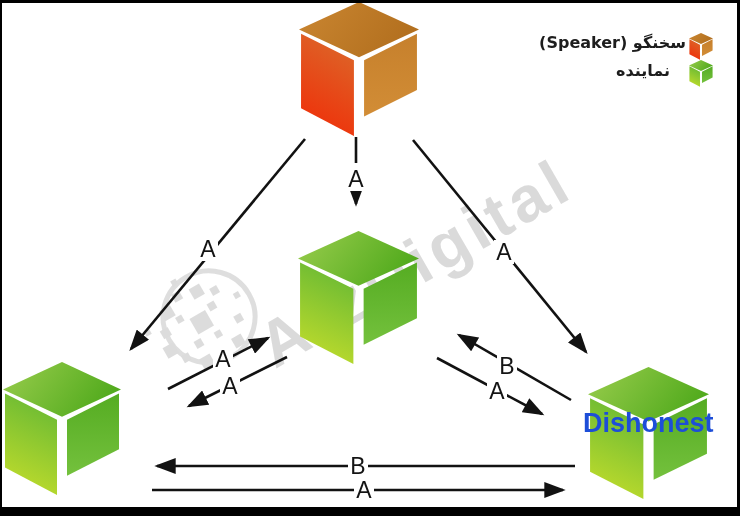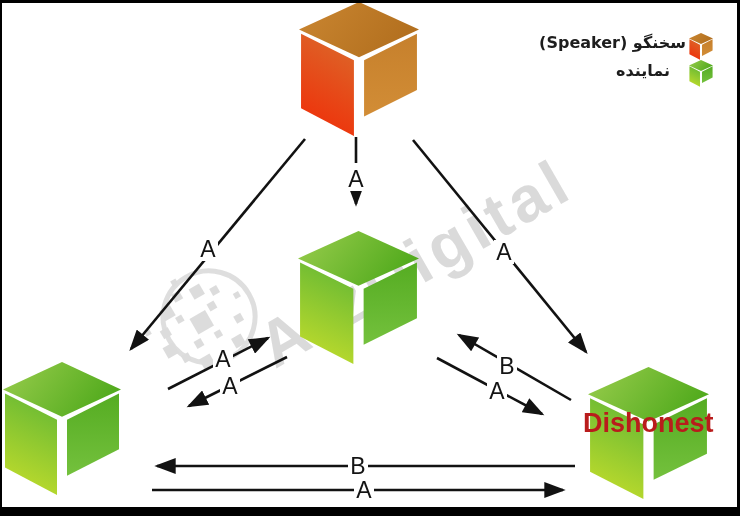--- a/index.html
+++ b/index.html
@@ -23,21 +23,21 @@
   .wm-logo{position:absolute;left:138px;top:262px;z-index:1;opacity:.9;}
   
   .arrows{position:absolute;left:0;top:0;z-index:2;}
   .arrows line{stroke:#121212;stroke-width:2.6;}
   .edge-label{font-size:23px;fill:#141414;font-family:"Liberation Sans",sans-serif;}
   .label-bg{fill:#ffffff;}
   
   .neo{position:absolute;z-index:3;}
   .node-label{
     position:absolute;left:583px;top:408px;z-index:4;
-    font-size:27px;font-weight:bold;color:#b91c1c;letter-spacing:0px;
+    font-size:27px;font-weight:bold;color:#1d4ed8;letter-spacing:0px;
   }
   
   .legend-text{
     position:absolute;z-index:5;direction:rtl;text-align:center;
     font-family:"DejaVu Sans",sans-serif;font-weight:bold;font-size:16px;color:#1d1d1d;
     white-space:nowrap;
   }
   .legend-icon{position:absolute;z-index:5;}
 </style>
 </head>

